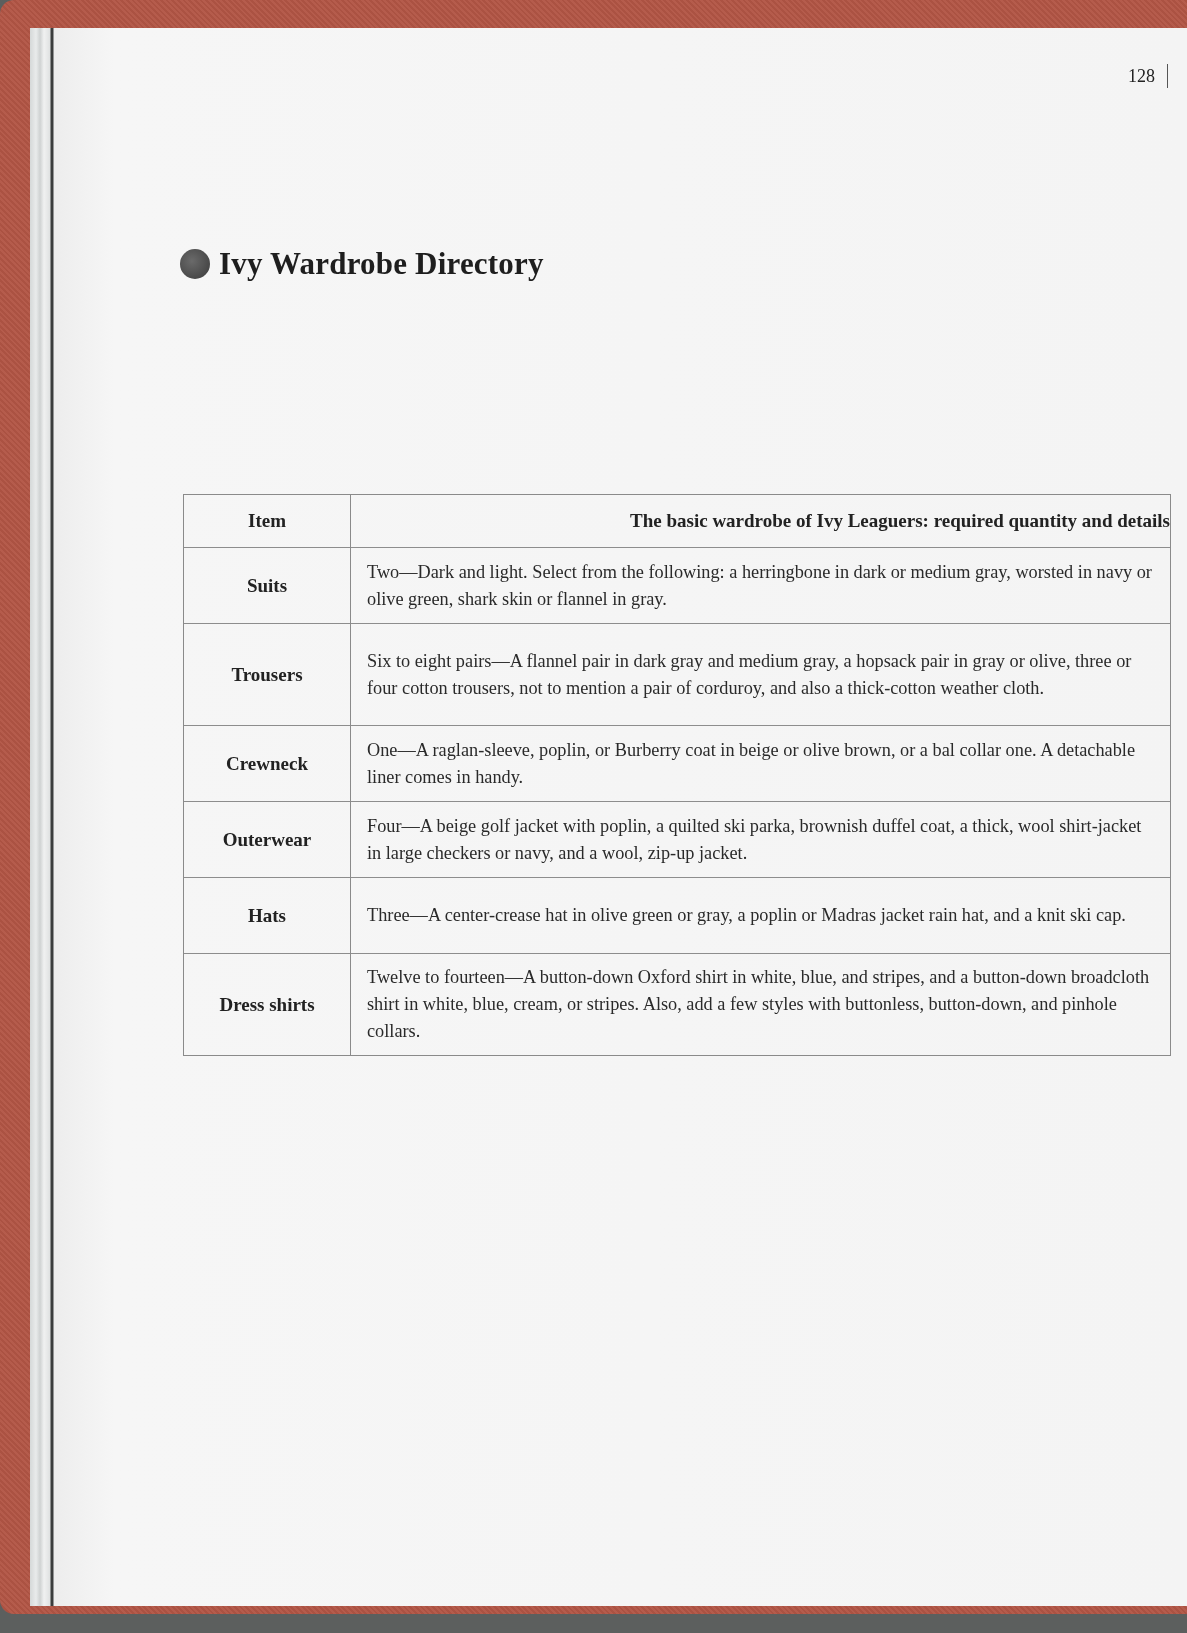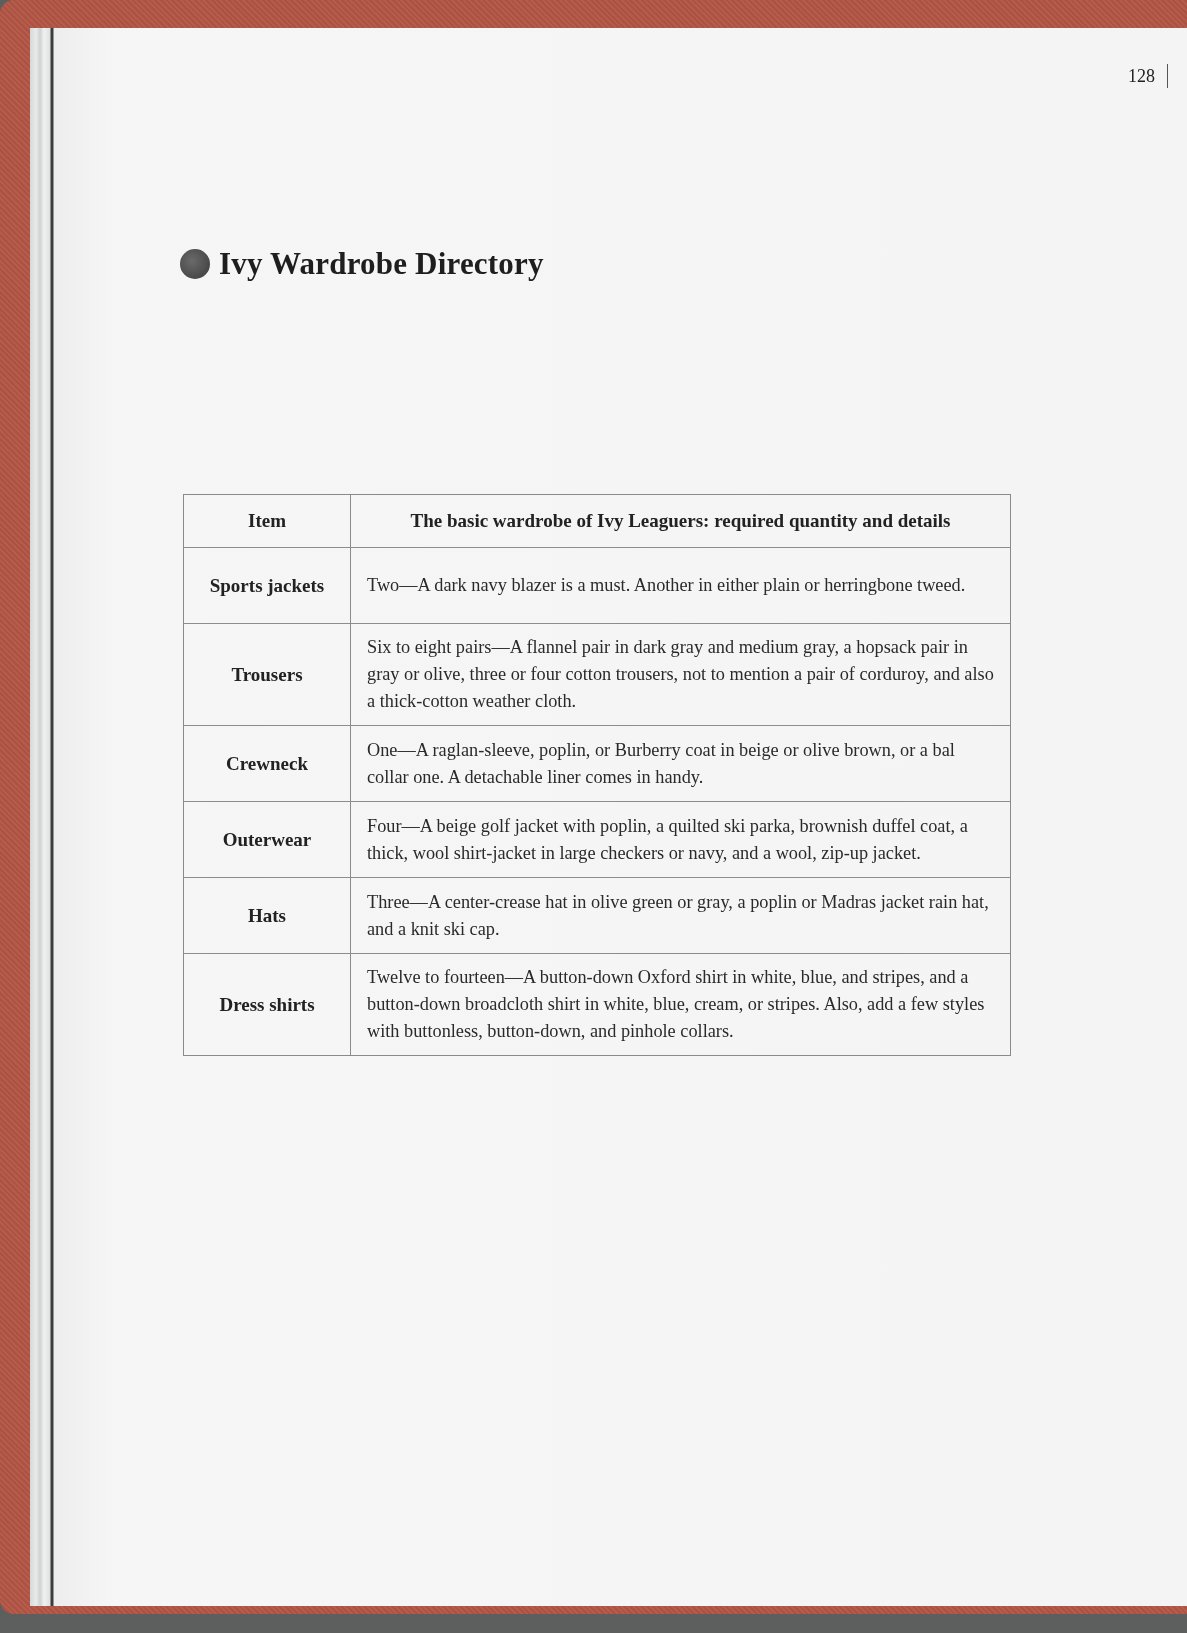--- a/index.html
+++ b/index.html
@@ -27,28 +27,28 @@
     padding-right: 12px; border-right: 1.5px solid #555; line-height: 24px;
   }
   .title-row { position: absolute; left: 180px; top: 246px; display: flex; align-items: center; }
   .bullet {
     width: 30px; height: 30px; border-radius: 50%;
     background: radial-gradient(circle at 40% 40%, #6a6a6a, #3a3a3a);
     margin-right: 9px;
   }
   .title { font-size: 31px; font-weight: bold; color: #1e1e1e; letter-spacing: 0.2px; text-align: center; }
   table.dir {
-    position: absolute; left: 183px; top: 494px; width: 828px;
+    position: absolute; left: 183px; top: 494px; width: 988px;
     border-collapse: collapse; font-size: 18.3px; color: #2a2a2a;
     border: 1.2px solid #8a8a8a;
   }
   table.dir td, table.dir th { border-left: 1.2px solid #8a8a8a; border-right: 1.2px solid #8a8a8a; padding: 0; vertical-align: middle; }
   table.dir tr { border-bottom: 1.2px solid #8d8d8d; }
   table.dir tr:last-child { border-bottom: none; }
-  th { font-weight: bold; font-size: 19px; color: #222; height: 52px; }
+  th { font-weight: bold; font-size: 19px; color: #222; height: 52px; text-align: right; }
   .col-item { width: 166px; text-align: center; font-weight: bold; font-size: 19px; color: #222; }
   .col-detail { padding-left: 16px !important; padding-right: 16px !important; line-height: 27px; }
   .r2 { height: 76px; } .r3 { height: 102px; }
 </style>
 </head>
 <body>
 
 <div class="cover"></div>
 <div class="page-edges"></div>
 <div class="page"></div>
@@ -60,22 +60,22 @@
   <span class="title">Ivy Wardrobe Directory</span>
 </div>
 
 <table class="dir">
   <tbody>
       <tr>
     <th class="col-item">Item</th>
     <th>The basic wardrobe of Ivy Leaguers: required quantity and details</th>
   </tr>
   <tr class="r2">
-    <td class="col-item">Sports jackets</td>
-    <td class="col-detail">Two—A dark navy blazer is a must. Another in either plain or herringbone tweed.</td>
+    <td class="col-item">Suits</td>
+    <td class="col-detail">Two—Dark and light. Select from the following: a herringbone in dark or medium gray, worsted in navy or olive green, shark skin or flannel in gray.</td>
   </tr>
   <tr class="r3">
     <td class="col-item">Trousers</td>
     <td class="col-detail">Six to eight pairs—A flannel pair in dark gray and medium gray, a hopsack pair in gray or olive, three or four cotton trousers, not to mention a pair of corduroy, and also a thick-cotton weather cloth.</td>
   </tr>
   <tr class="r2">
     <td class="col-item">Crewneck</td>
     <td class="col-detail">One—A raglan-sleeve, poplin, or Burberry coat in beige or olive brown, or a bal collar one. A detachable liner comes in handy.</td>
   </tr>
   <tr class="r2">

